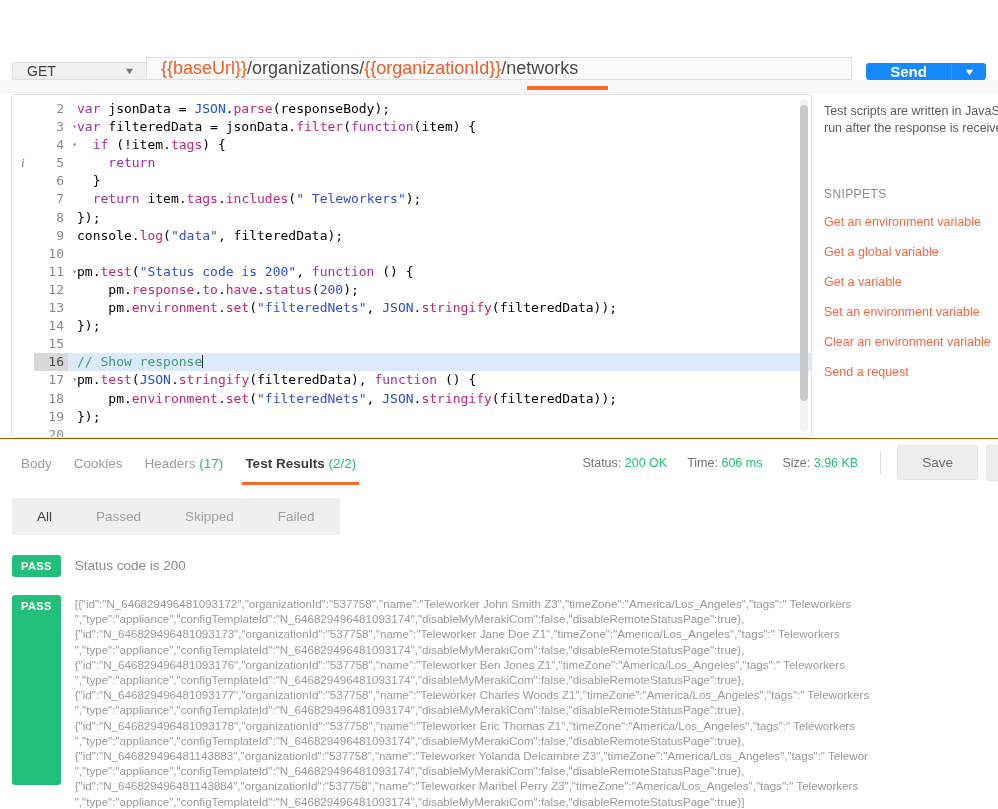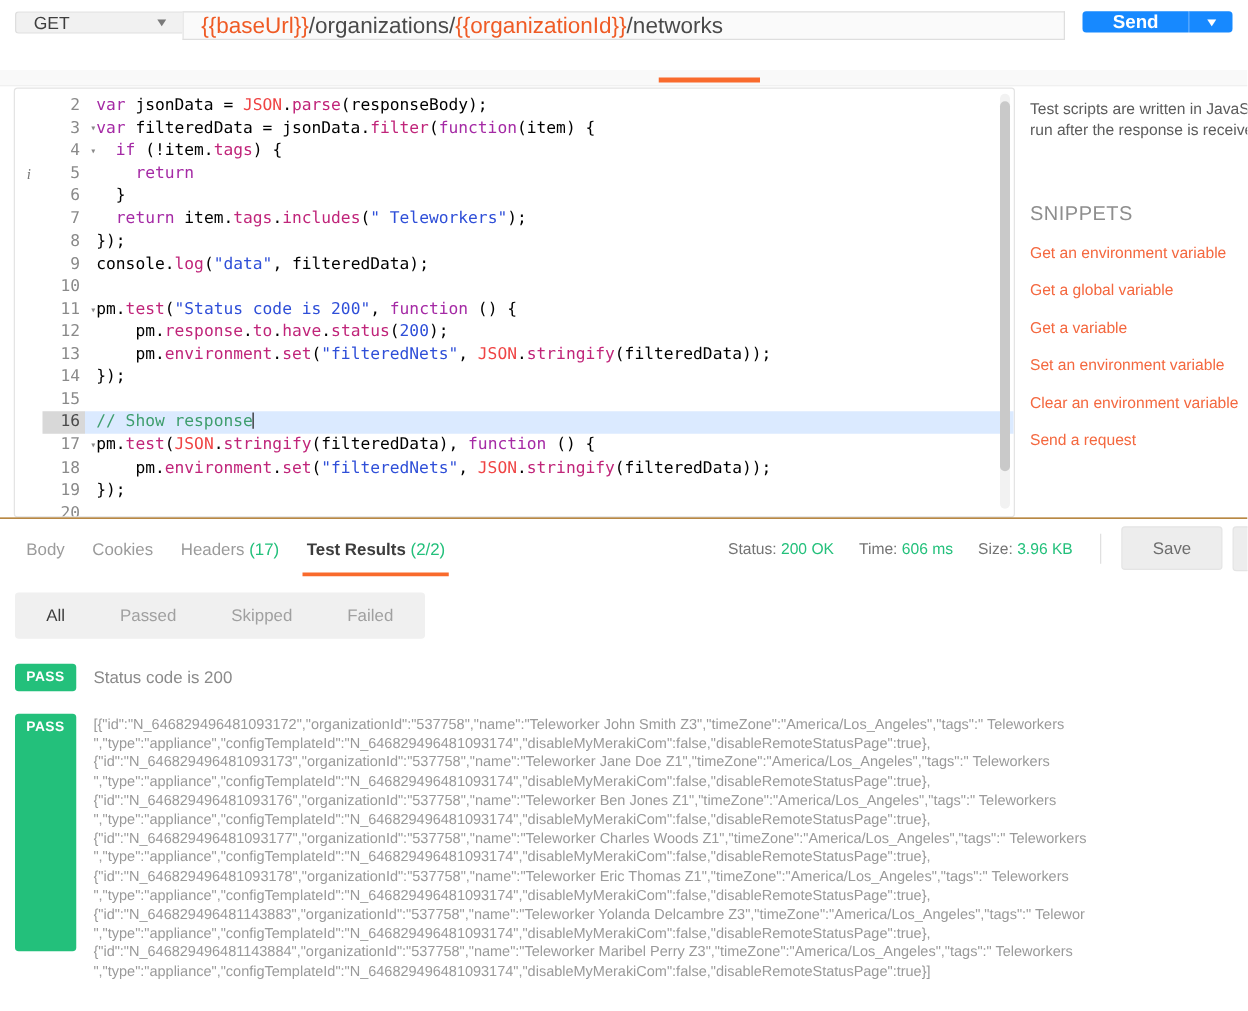--- a/index.html
+++ b/index.html
@@ -6,23 +6,24 @@
   html, body {
     width: 998px; height: 809px;
     background: #ffffff;
     font-family: "Liberation Sans", sans-serif;
     overflow: hidden;
   }
 
   
   .urlbar {
     display: flex;
-    align-items: flex-start;
+    align-items: flex-end;
     padding: 9px 12px 0 12px;
     height: 56px;
+    margin-top: 24px;
   }
   .method-select {
     width: 134px;
     background: #f1f1f1;
     border: 1px solid #dedede;
     border-right: none;
     border-radius: 3px 0 0 3px;
     display: flex;
     align-items: center;
     justify-content: space-between;
@@ -115,21 +116,21 @@
   }
   .code { flex: 1; position: relative; white-space: pre; }
   .code div { height: 18.1px; padding-left: 9px; }
   .code div.act { background: #dbeaff; }
   .caret {
     display: inline-block; width: 1px; height: 13px;
     background: #222; vertical-align: -2px;
   }
   
   .kw   { color: #a52aa5; }      
-  .obj  { color: #ef4444; }      
+  .obj  { color: #1d4ed8; }      
   .fn   { color: #c0257a; }      
   .str  { color: #2f4fd8; }      
   .num  { color: #2f4fd8; }
   .cmt  { color: #3f9e6e; }
 
   .vscroll {
     position: absolute; right: 3px; top: 4px;
     width: 8px; height: 332px;
     background: #f2f2f2; border-radius: 4px;
   }
@@ -143,21 +144,21 @@
   .snippets {
     flex: 1;
     padding: 10px 0 0 12px;
     overflow: hidden;
   }
   .snip-desc {
     font-size: 12.5px; color: #5c5c5c; line-height: 17px;
     white-space: nowrap;
   }
   .snip-title {
-    font-size: 16px; color: #8e8e8e; letter-spacing: .4px;
+    font-size: 12px; color: #8e8e8e; letter-spacing: .4px;
     margin-top: 50px; margin-bottom: 6px;
   }
   .snip-item {
     font-size: 12.5px; color: #f4683f;
     padding: 8px 0 8px 0;
     white-space: nowrap; cursor: pointer;
   }
 
   
   .resp-tabs {

